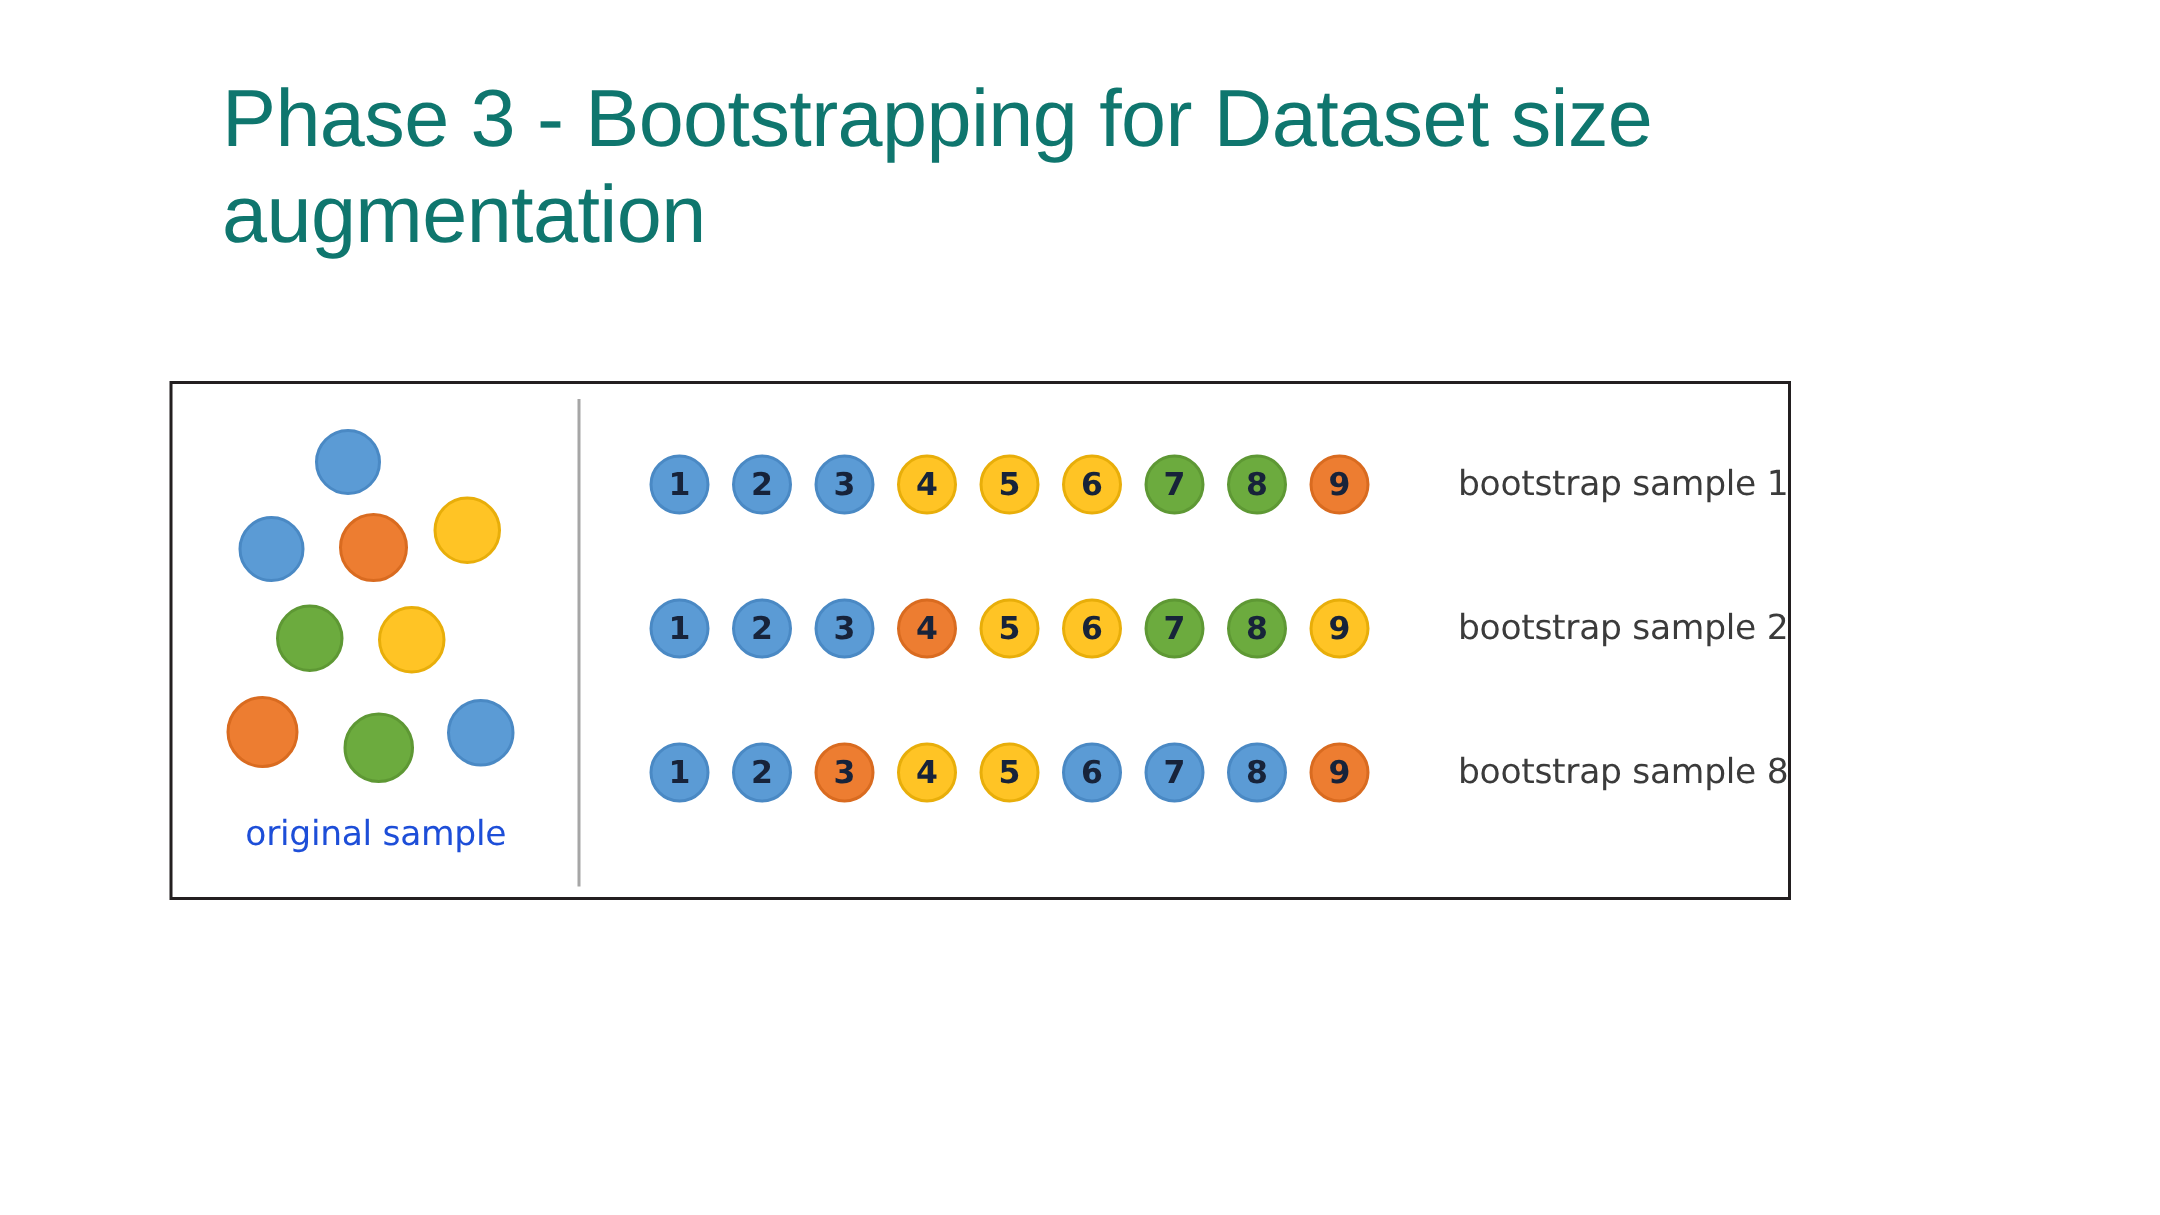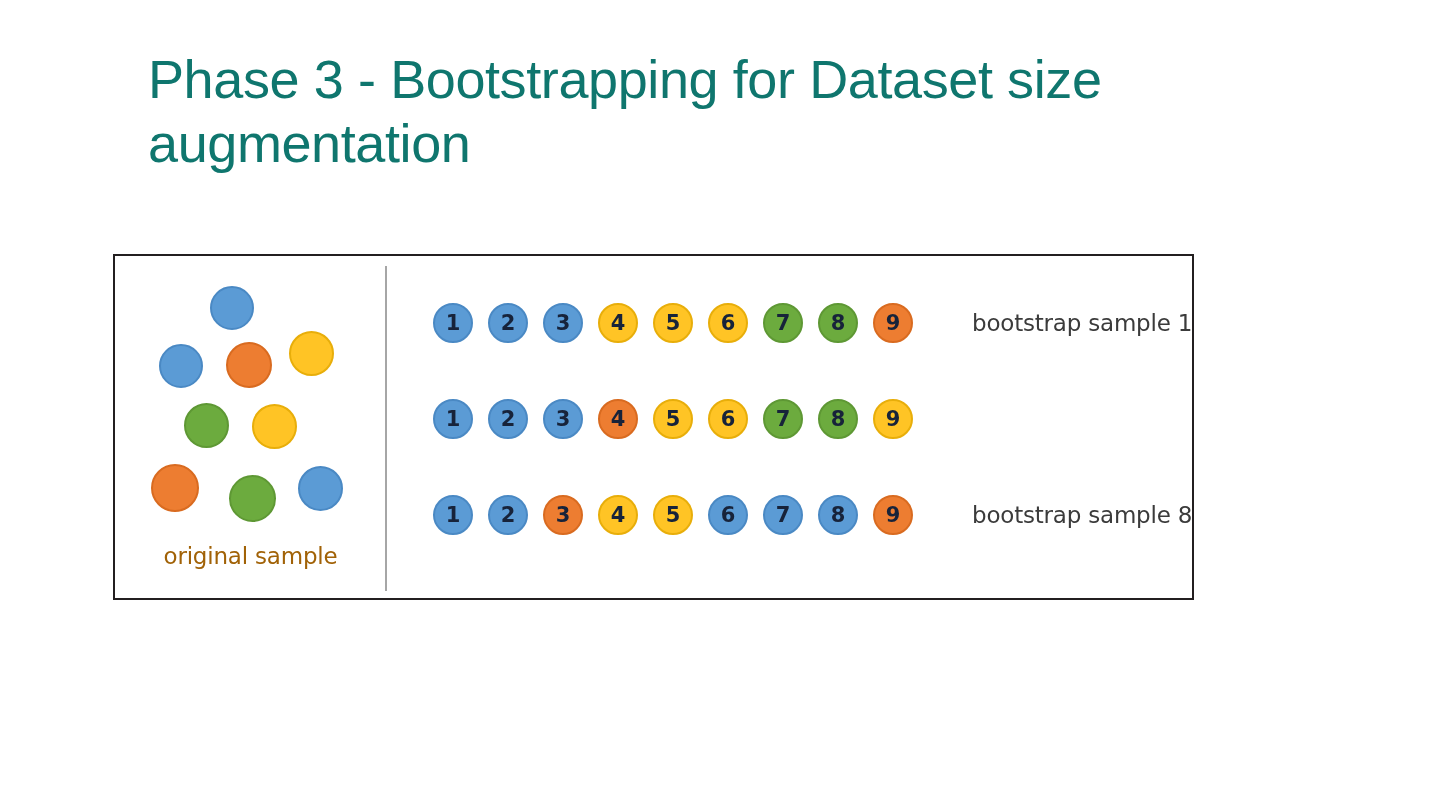--- a/index.html
+++ b/index.html
@@ -54,21 +54,21 @@
     border-radius: 50%;
     box-sizing: border-box;
   }
   #original-sample-label {
     position: absolute;
     left: 0;
     top: 287px;
     width: 271px;
     text-align: center;
     font-size: 23px;
-    color: #a16207;
+    color: #1d4ed8;
     font-family: "DejaVu Sans", sans-serif;
     letter-spacing: -0.2px;
   }
 
   
   #panel-divider {
     position: absolute;
     left: 270px;
     top: 10px;
     width: 2px;
@@ -174,20 +174,21 @@
           <div class="sample-dot" style="left: 0px; background: rgb(91, 155, 213); border: 2px solid rgb(74, 137, 196);">1</div>
           <div class="sample-dot" style="left: 55px; background: rgb(91, 155, 213); border: 2px solid rgb(74, 137, 196);">2</div>
           <div class="sample-dot" style="left: 110px; background: rgb(91, 155, 213); border: 2px solid rgb(74, 137, 196);">3</div>
           <div class="sample-dot" style="left: 165px; background: rgb(237, 125, 49); border: 2px solid rgb(217, 107, 32);">4</div>
           <div class="sample-dot" style="left: 220px; background: rgb(255, 196, 37); border: 2px solid rgb(232, 174, 10);">5</div>
           <div class="sample-dot" style="left: 275px; background: rgb(255, 196, 37); border: 2px solid rgb(232, 174, 10);">6</div>
           <div class="sample-dot" style="left: 330px; background: rgb(108, 171, 62); border: 2px solid rgb(94, 152, 52);">7</div>
           <div class="sample-dot" style="left: 385px; background: rgb(108, 171, 62); border: 2px solid rgb(94, 152, 52);">8</div>
           <div class="sample-dot" style="left: 440px; background: rgb(255, 196, 37); border: 2px solid rgb(232, 174, 10);">9</div>
         </div>
+        <div class="row-label">bootstrap sample 2</div>
       </div>
       <div class="bootstrap-row row-2">
         <div class="sample-items">
           <div class="sample-dot" style="left: 0px; background: rgb(91, 155, 213); border: 2px solid rgb(74, 137, 196);">1</div>
           <div class="sample-dot" style="left: 55px; background: rgb(91, 155, 213); border: 2px solid rgb(74, 137, 196);">2</div>
           <div class="sample-dot" style="left: 110px; background: rgb(237, 125, 49); border: 2px solid rgb(217, 107, 32);">3</div>
           <div class="sample-dot" style="left: 165px; background: rgb(255, 196, 37); border: 2px solid rgb(232, 174, 10);">4</div>
           <div class="sample-dot" style="left: 220px; background: rgb(255, 196, 37); border: 2px solid rgb(232, 174, 10);">5</div>
           <div class="sample-dot" style="left: 275px; background: rgb(91, 155, 213); border: 2px solid rgb(74, 137, 196);">6</div>
           <div class="sample-dot" style="left: 330px; background: rgb(91, 155, 213); border: 2px solid rgb(74, 137, 196);">7</div>

